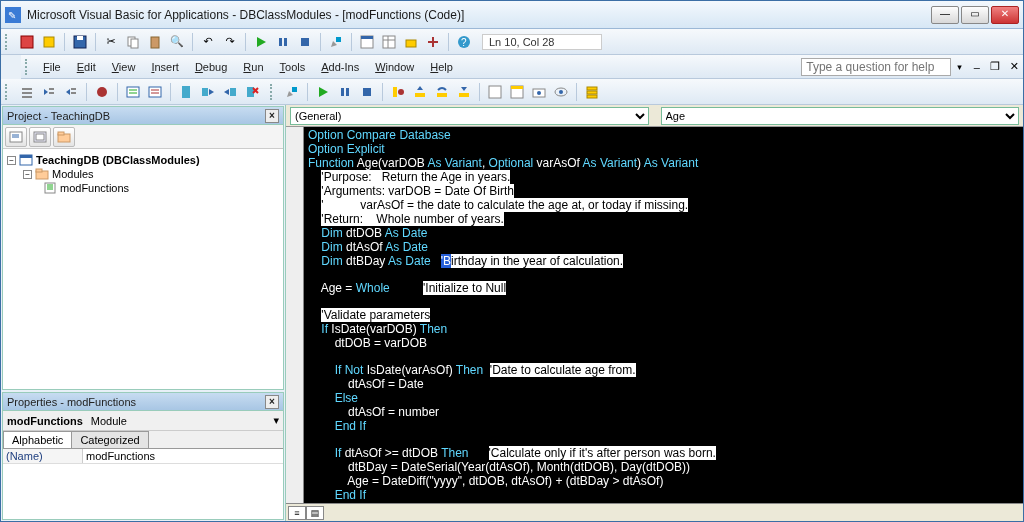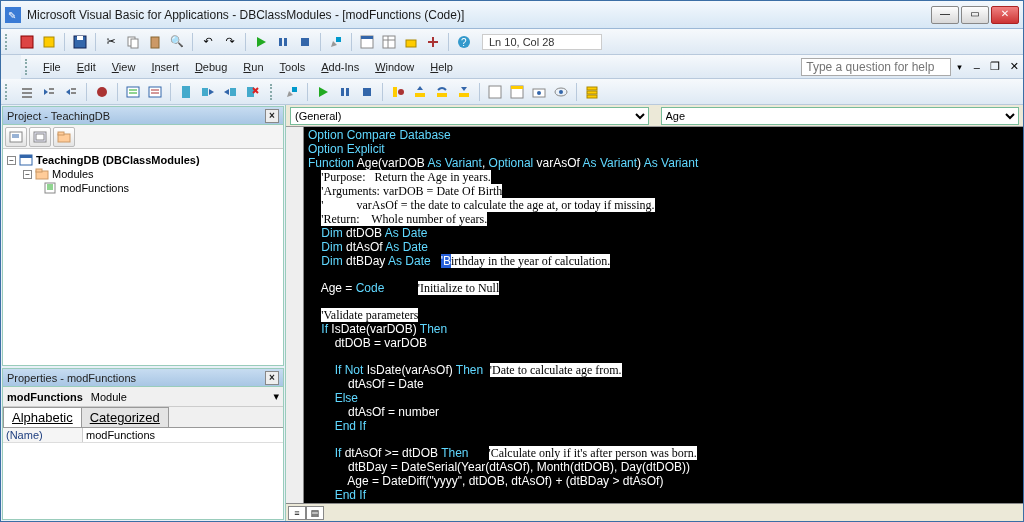--- a/index.html
+++ b/index.html
@@ -19,51 +19,51 @@
 .mgrip { width:6px; height:16px; border-left:2px dotted #8aa; margin-right:4px; }
 .menu { padding: 3px 8px; color:#222; }
 .menu u { text-decoration: underline; }
 .helpbox { margin-left:auto; display:flex; align-items:center; gap:6px; }
 .helpinput { width: 150px; height:18px; border:1px solid #aaa; font-size:12px; padding:0 4px; color:#888; }
 .toolbar2 { height:26px; background: linear-gradient(#f6f9fc,#dee9f4); border-bottom:1px solid #b8c9dc; display:flex; align-items:center; padding:0 4px; gap:2px; }
 .main { flex:1; display:flex; min-height:0; }
 .left { width: 285px; display:flex; flex-direction:column; border-right:1px solid #9cb; }
 .panel { border:1px solid #9cb; margin:1px; background:#fff; display:flex; flex-direction:column; }
 .panel.project { flex: 1; min-height:0; }
-.panel.props { height: 152px; }
+.panel.props { height: 128px; }
 .phead { height:18px; background: linear-gradient(#c7dcf1,#a8c6e4); display:flex; align-items:center; padding:0 4px; font-size:11px; color:#222; border-bottom:1px solid #9cb; }
 .phead .x { margin-left:auto; width:14px; height:14px; text-align:center; line-height:12px; font-weight:bold; border:1px solid #888; background:#eee; font-size:10px;}
 .ptoolbar { height:24px; border-bottom:1px solid #ccc; display:flex; align-items:center; padding:2px; gap:2px; background:#f4f4f4; }
 .ptbtn { width:22px; height:20px; border:1px solid #bbb; background:linear-gradient(#fff,#e4e4e4); border-radius:2px; display:flex; align-items:center; justify-content:center; }
 .tree { flex:1; padding:4px 2px; overflow:auto; background:#fff; }
 .treerow { display:flex; align-items:center; gap:3px; padding:1px 0; }
 .treerow.d1 { padding-left: 2px; }
 .treerow.d2 { padding-left: 18px; }
 .treerow.d3 { padding-left: 38px; }
 .expander { width:9px; height:9px; border:1px solid #888; font-size:8px; line-height:7px; text-align:center; color:#000; }
 .ticon { width:14px; height:12px; }
 .propbar { height:20px; background:#f0f0f0; border-bottom:1px solid #ccc; display:flex; align-items:center; }
 .propname { font-weight:bold; padding:0 4px; }
 .proptype { padding:0 4px; }
 .tabs { display:flex; border-bottom:1px solid #999; background:#f0f0f0; }
-.tab { padding:2px 8px; border:1px solid #999; border-bottom:none; background:#fff; margin-right:-1px; font-size:13px;text-decoration:underline; }
+.tab { padding:2px 8px; border:1px solid #999; border-bottom:none; background:#fff; margin-right:-1px; font-size:11px; }
 .tab.inactive { background:#e4e4e4; }
 .propgrid { flex:1; background:#fff; overflow:auto; }
 .proprow { display:flex; border-bottom:1px solid #ddd; }
 .propk { width:80px; padding:1px 3px; color:#204080; background:#f5f5f5; border-right:1px solid #ccc; }
 .propv { flex:1; padding:1px 3px; }
 .right { flex:1; display:flex; flex-direction:column; min-width:0; }
 .combos { height:22px; display:flex; gap:12px; padding:2px 4px; background:#ece9d8; border-bottom:1px solid #999;}
 .combos select { flex:1; font-size:11px; border:1px solid #7b9; height:18px; background:#fff;}
 .codewrap { flex:1; display:flex; background:#000; min-height:0; }
 .marginbar { width:18px; background:#eee; border-right:1px solid #888; }
 .code { flex:1; overflow:auto; padding:2px 4px; }
 .code pre { font-family: "Courier New", monospace; font-size: 12px; line-height: 13px; color:#fff; white-space:pre; }
 .kw { color:#60d8ff; }
-.cmt { color:#000; background:#fff;font-family:Liberation Serif, serif; }
+.cmt { color:#000; background:#fff; }
 .sel { background:#2860d8; color:#fff; }
 .viewbtns { height:18px; background:#ece9d8; border-top:1px solid #888; display:flex; align-items:center; padding:0 2px; gap:0;}
 .vbtn { width:18px; height:14px; border:1px solid #888; background:#fff; font-size:9px;text-align:center;line-height:12px;}
 svg { display:block; }
 </style>
 </head>
 <body>
 
 <div class="window">
 
@@ -443,21 +443,21 @@
 <span class="kw">Option Explicit</span>
 <span class="kw">Function</span><span> Age(varDOB </span><span class="kw">As Variant</span><span>, </span><span class="kw">Optional</span><span> varAsOf </span><span class="kw">As Variant</span><span>) </span><span class="kw">As Variant</span>
 <span>    </span><span class="cmt">'Purpose:   Return the Age in years.</span>
 <span>    </span><span class="cmt">'Arguments: varDOB = Date Of Birth</span>
 <span>    </span><span class="cmt">'           varAsOf = the date to calculate the age at, or today if missing.</span>
 <span>    </span><span class="cmt">'Return:    Whole number of years.</span>
 <span>    </span><span class="kw">Dim</span><span> dtDOB </span><span class="kw">As Date</span>
 <span>    </span><span class="kw">Dim</span><span> dtAsOf </span><span class="kw">As Date</span>
 <span>    </span><span class="kw">Dim</span><span> dtBDay </span><span class="kw">As Date</span><span>   </span><span class="sel">'B</span><span class="cmt">irthday in the year of calculation.</span>
 
-<span>    Age = </span><span class="kw">Code</span><span>          </span><span class="cmt">'Initialize to Null</span>
+<span>    Age = </span><span class="kw">Whole</span><span>          </span><span class="cmt">'Initialize to Null</span>
 
 <span>    </span><span class="cmt">'Validate parameters</span>
 <span>    </span><span class="kw">If</span><span> IsDate(varDOB) </span><span class="kw">Then</span>
 <span>        dtDOB = varDOB</span>
 
 <span>        </span><span class="kw">If Not</span><span> IsDate(varAsOf) </span><span class="kw">Then</span><span>  </span><span class="cmt">'Date to calculate age from.</span>
 <span>            dtAsOf = Date</span>
 <span>        </span><span class="kw">Else</span>
 <span>            dtAsOf = number</span>
 <span>        </span><span class="kw">End If</span>

